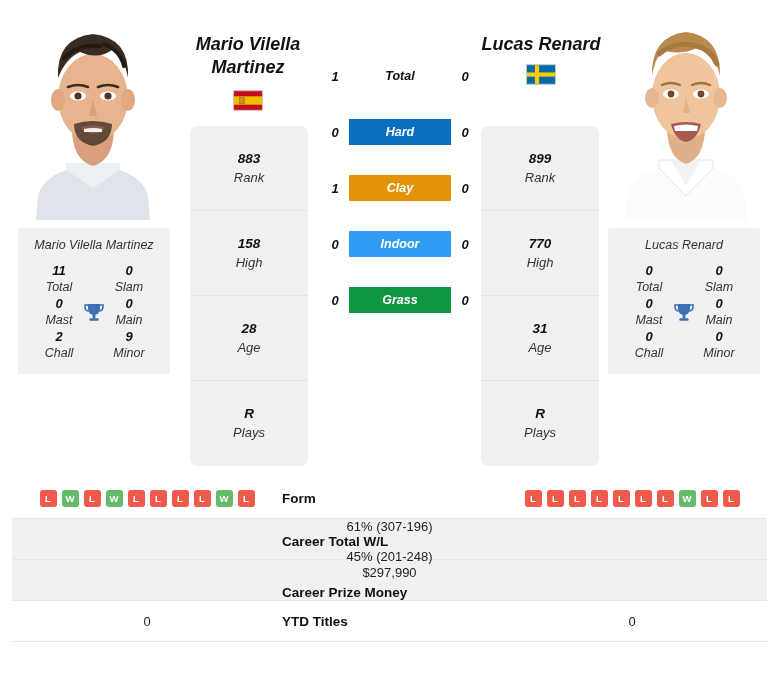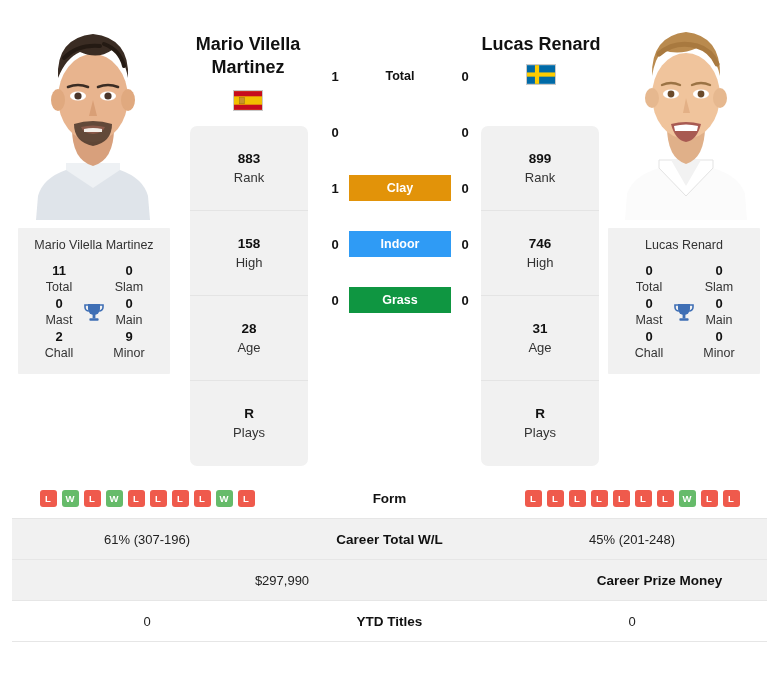--- a/index.html
+++ b/index.html
@@ -12,20 +12,21 @@
     overflow: hidden;
   }
 
   .page { position: relative; width: 779px; height: 699px; }
 
   
   .top {
     position: relative;
     height: 470px;
     width: 779px;
+    font-style: italic;
   }
 
   
   .photo {
     position: absolute;
     top: 0;
     width: 170px;
     height: 220px;
     overflow: hidden;
     background: #ffffff;
@@ -148,33 +149,33 @@
   
   .cmp-table { position: absolute; left: 0; top: 478px; width: 779px; }
   .cmp-row {
     display: flex;
     align-items: center;
     width: 755px;
     margin: 0 12px;
     height: 41px;
     border-bottom: 1px solid #e6e6e6;
   }
-  .cmp-row.shaded { background: #f1f1f1; }
+  .cmp-row.shaded { background: #f1f1f1; flex-direction: column; }
   .cmp-left, .cmp-right {
     flex: 1 1 0;
     display: flex;
     align-items: center;
     justify-content: center;
     font-size: 13px;
     color: #222;
     gap: 5px;
   }
   .cmp-mid {
     width: 215px;
-    text-align: center;
+    text-align: left;
     font-size: 13.5px;
     font-weight: bold;
     color: #111;
   }
   .badge {
     width: 17px;
     height: 17px;
     border-radius: 3px;
     display: inline-flex;
     align-items: center;
@@ -363,41 +364,42 @@
         <div class="rank-lab">Plays</div>
       </div>
     </div>
 
     <div class="rank-card right">
       <div class="rank-row">
         <div class="rank-val">899</div>
         <div class="rank-lab">Rank</div>
       </div>
       <div class="rank-row">
-        <div class="rank-val">746</div>
+        <div class="rank-val">770</div>
         <div class="rank-lab">High</div>
       </div>
       <div class="rank-row">
         <div class="rank-val">31</div>
         <div class="rank-lab">Age</div>
       </div>
       <div class="rank-row">
         <div class="rank-val">R</div>
         <div class="rank-lab">Plays</div>
       </div>
     </div>
 
     <div class="h2h">
       <div class="h2h-row">
         <div class="h2h-num">1</div>
         <div class="h2h-mid total">Total</div>
         <div class="h2h-num">0</div>
       </div>
       <div class="h2h-row">
         <div class="h2h-num">0</div>
+        <div class="h2h-mid surface" id="surf-hard" style="background: rgb(10, 111, 191);">Hard</div>
         <div class="h2h-num">0</div>
       </div>
       <div class="h2h-row">
         <div class="h2h-num">1</div>
         <div class="h2h-mid surface" id="surf-clay" style="background: rgb(226, 147, 9);">Clay</div>
         <div class="h2h-num">0</div>
       </div>
       <div class="h2h-row">
         <div class="h2h-num">0</div>
         <div class="h2h-mid surface" id="surf-indoor" style="background: rgb(47, 155, 245);">Indoor</div>

